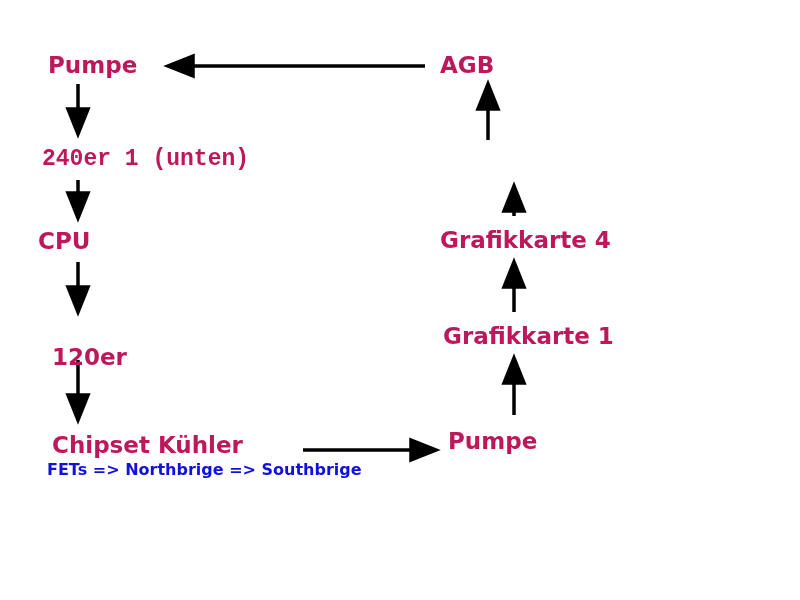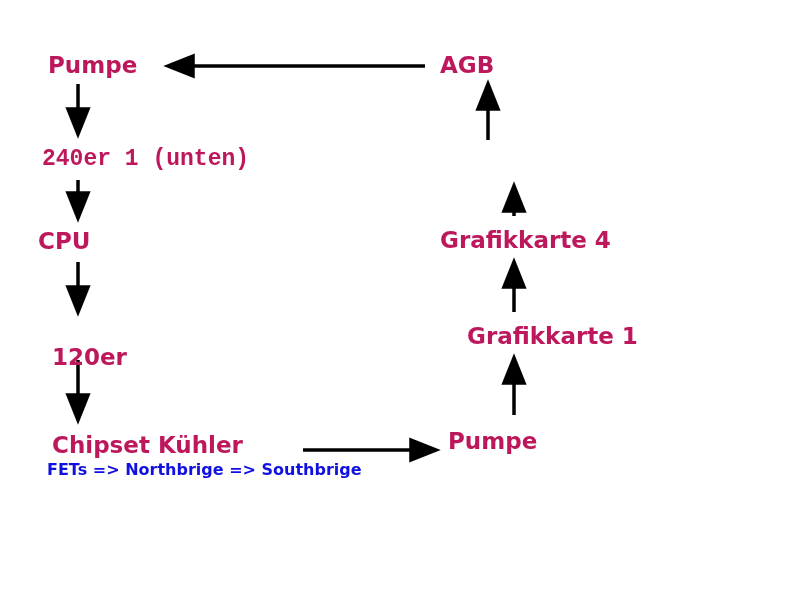--- a/index.html
+++ b/index.html
@@ -87,17 +87,17 @@
 
   <div class="node node-main" style="left:52px; top:434px;text-align:center;">Chipset Kühler</div>
 
   <div class="note" style="left:47px; top:462px;">FETs =&gt; Northbrige =&gt; Southbrige</div>
 
   <div class="node node-main" style="left:440px; top:54px;">AGB</div>
 
 
   <div class="node node-main" style="left:440px; top:229px;">Grafikkarte 4</div>
 
-  <div class="node node-main" style="left:443px; top:325px;margin-left:24px;">Grafikkarte 1</div>
+  <div class="node node-main" style="left:443px; top:325px;">Grafikkarte 1</div>
 
   <div class="node node-main" style="left:448px; top:430px;">Pumpe</div>
 
 </div>
 
 </body></html>

